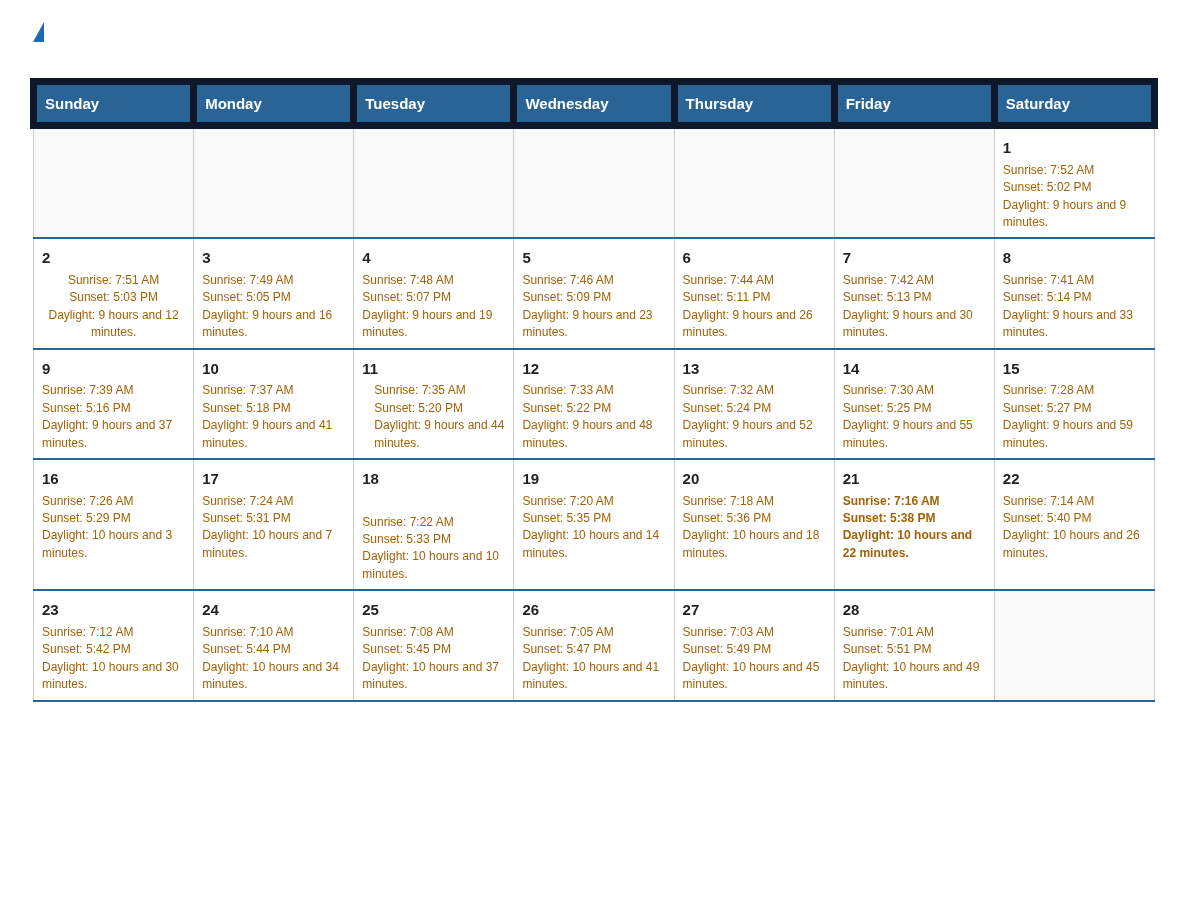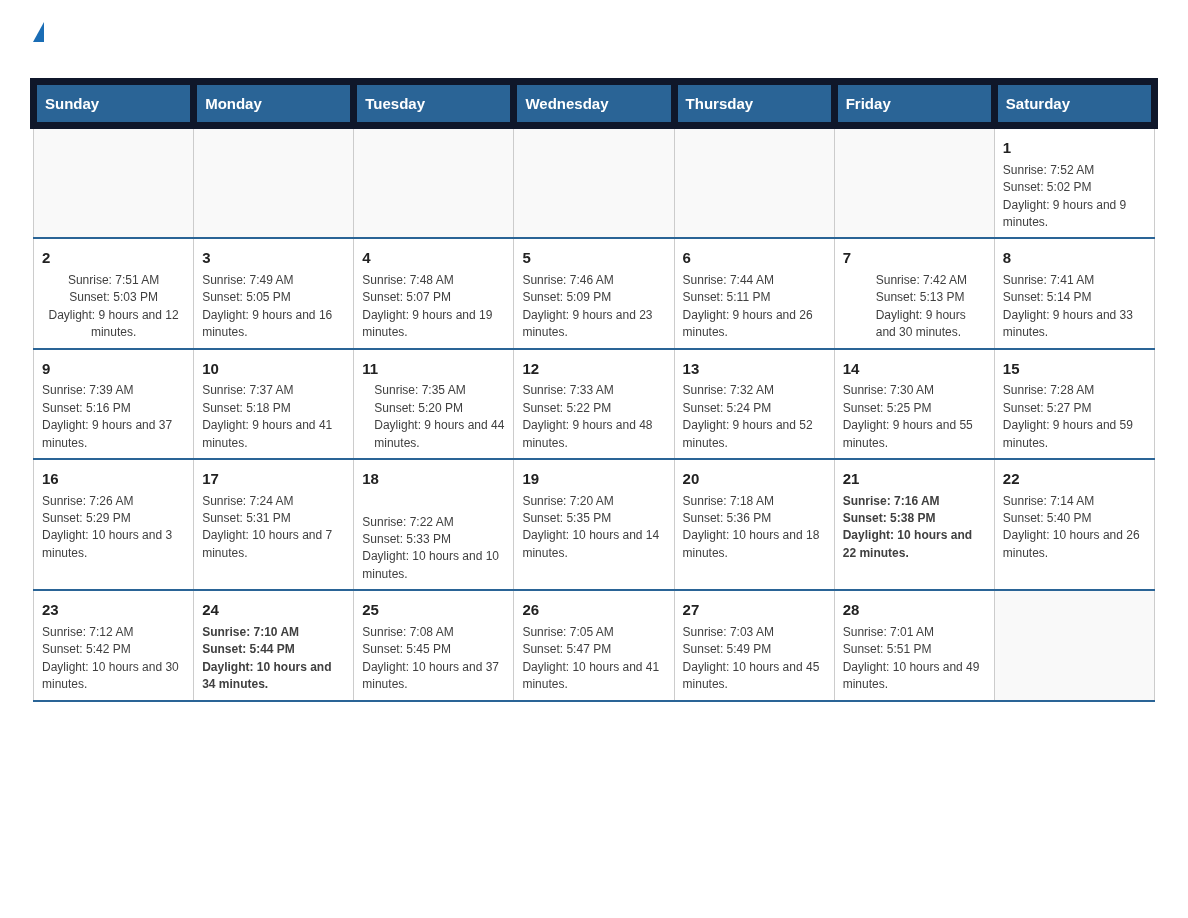--- a/index.html
+++ b/index.html
@@ -59,21 +59,21 @@
     }
     .day-number {
       font-size: 15px;
       font-weight: bold;
       color: #222;
       display: block;
       margin-bottom: 3px;
     }
     .day-info {
       font-size: 12px;
-      color: #404040;
+      color: #a16207;
     }
     td.empty {
       background: #f9f9f9;
     }
     .logo-wrapper {
       display: flex;
       flex-direction: column;
       align-items: flex-start;
     }
     .logo-line {
@@ -164,21 +164,21 @@
 Daylight: 9 hours and 23 minutes.</div>
         </td>
         <td>
           <span class="day-number">6</span>
           <div class="day-info" style="white-space: pre-line;">Sunrise: 7:44 AM
 Sunset: 5:11 PM
 Daylight: 9 hours and 26 minutes.</div>
         </td>
         <td>
           <span class="day-number">7</span>
-          <div class="day-info" style="white-space: pre-line; margin-left: 33px;">Sunrise: 7:42 AM
+          <div class="day-info" style="white-space: pre-line;">Sunrise: 7:42 AM
 Sunset: 5:13 PM
 Daylight: 9 hours and 30 minutes.</div>
         </td>
         <td>
           <span class="day-number">8</span>
           <div class="day-info" style="white-space: pre-line;">Sunrise: 7:41 AM
 Sunset: 5:14 PM
 Daylight: 9 hours and 33 minutes.</div>
         </td>
       </tr>
@@ -272,21 +272,21 @@
       </tr>
       <tr>
         <td>
           <span class="day-number">23</span>
           <div class="day-info" style="white-space: pre-line;">Sunrise: 7:12 AM
 Sunset: 5:42 PM
 Daylight: 10 hours and 30 minutes.</div>
         </td>
         <td>
           <span class="day-number">24</span>
-          <div class="day-info" style="white-space: pre-line; font-weight: bold;">Sunrise: 7:10 AM
+          <div class="day-info" style="white-space: pre-line;">Sunrise: 7:10 AM
 Sunset: 5:44 PM
 Daylight: 10 hours and 34 minutes.</div>
         </td>
         <td>
           <span class="day-number">25</span>
           <div class="day-info" style="white-space: pre-line;">Sunrise: 7:08 AM
 Sunset: 5:45 PM
 Daylight: 10 hours and 37 minutes.</div>
         </td>
         <td>

